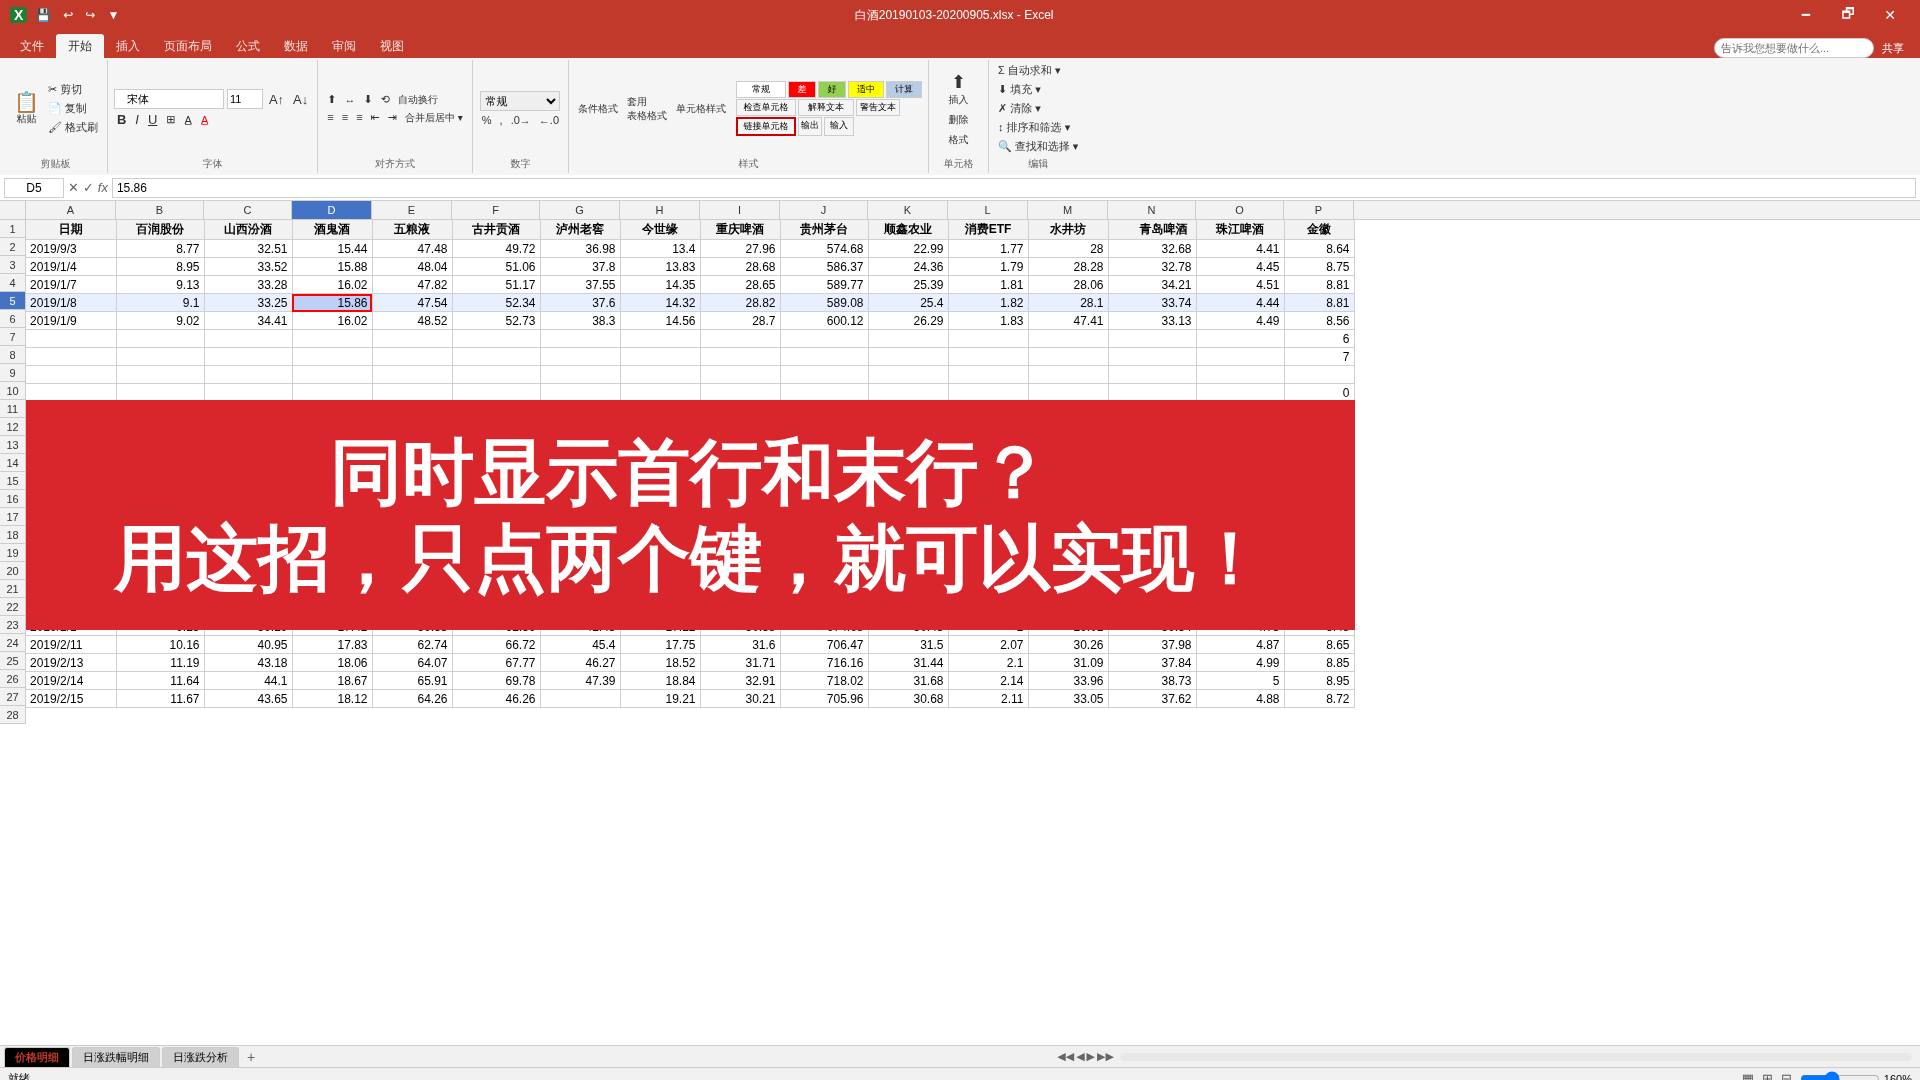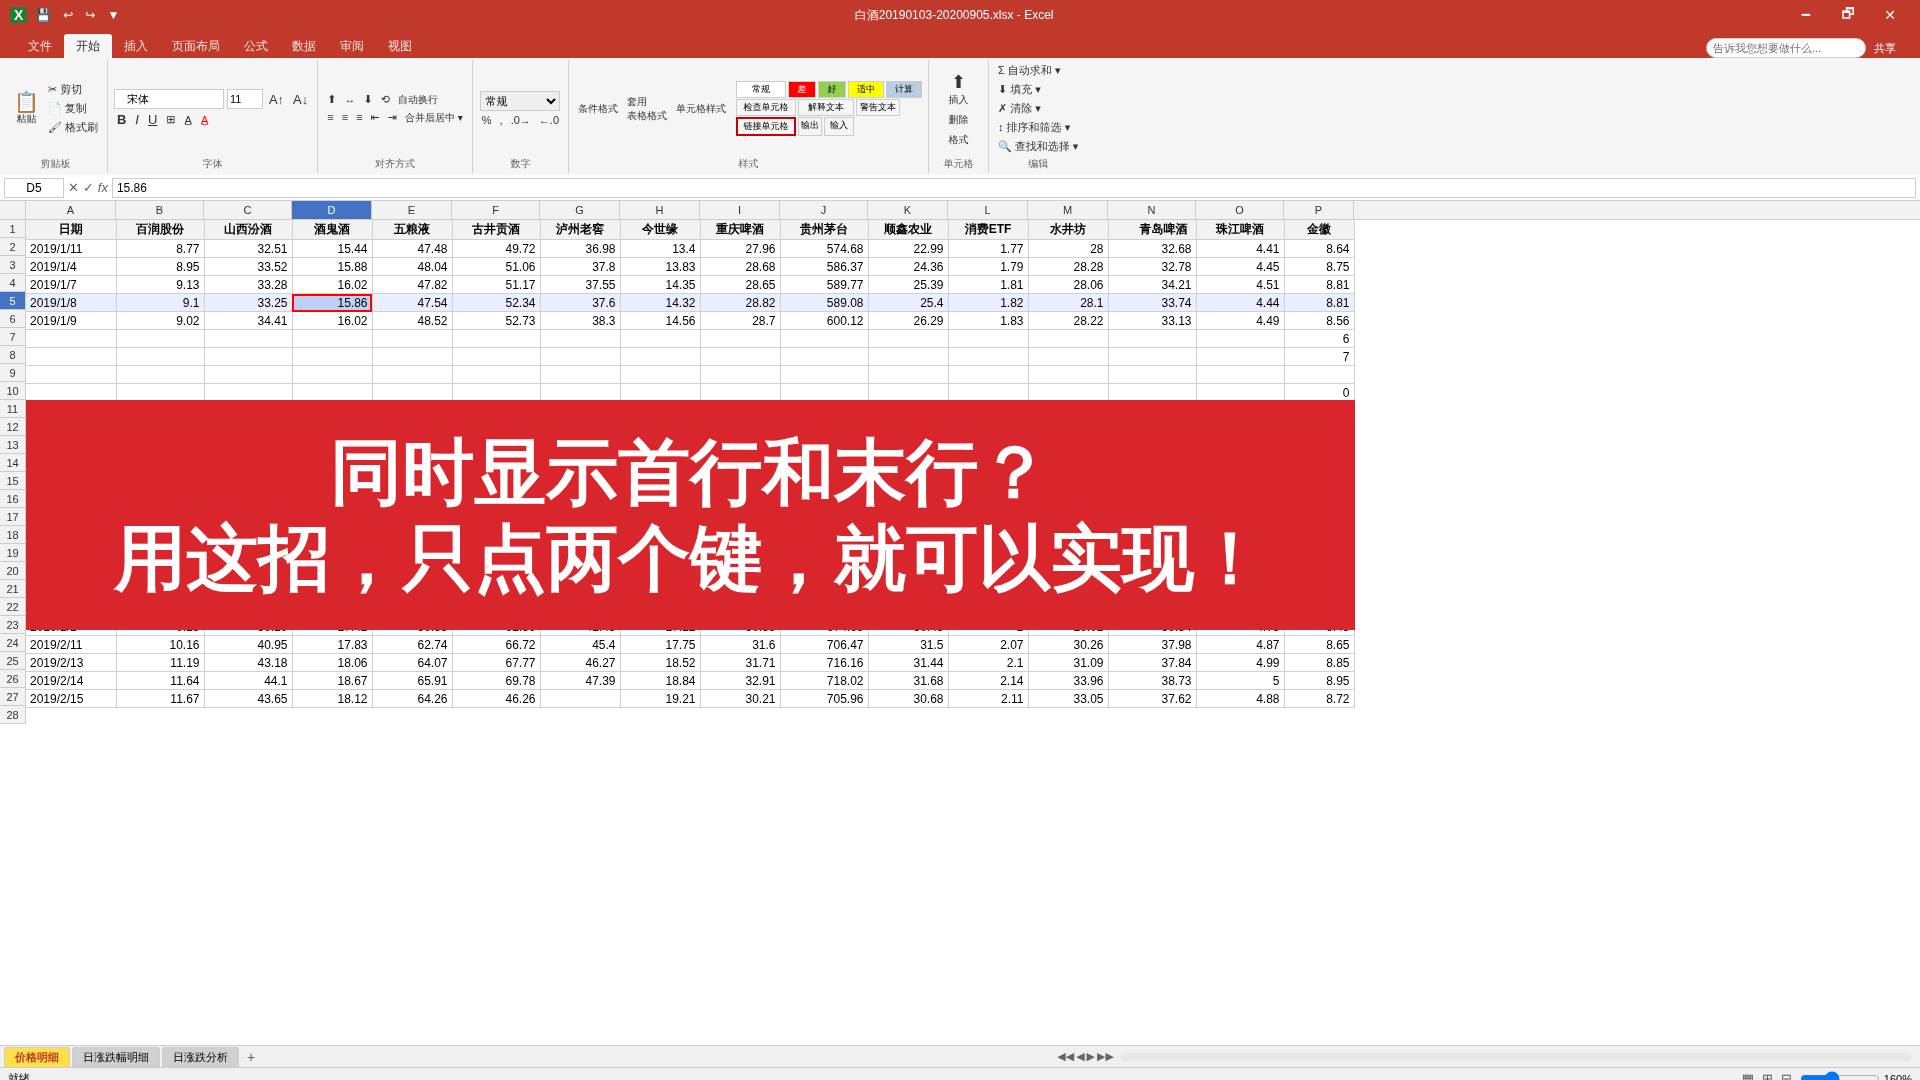--- a/index.html
+++ b/index.html
@@ -17,21 +17,21 @@
     }
     #title-bar .title { flex: 1; text-align: center; font-size: 12px; }
     #title-bar .win-btns { display: flex; gap: 2px; }
     #title-bar .win-btn { width: 40px; height: 28px; display: flex; align-items: center; justify-content: center; cursor: pointer; font-size: 14px; color: white; }
     .qa-btn { color: white; font-size: 12px; cursor: pointer; padding: 2px 3px; border-radius: 2px; }
     #ribbon-tabs {
       display: flex;
       background: #c0392b;
       height: 28px;
       align-items: flex-end;
-      padding: 0 16px;
+      padding: 0 8px;
     }
     .ribbon-tab {
       height: 24px;
       padding: 0 12px;
       display: flex;
       align-items: center;
       font-size: 12px;
       cursor: pointer;
       color: rgba(255,255,255,0.85);
       border-radius: 3px 3px 0 0;
@@ -265,21 +265,21 @@
       border-bottom: none;
       border-radius: 3px 3px 0 0;
       background: #d0d0d0;
       font-size: 11px;
       cursor: pointer;
       height: 20px;
       display: flex;
       align-items: center;
     }
     .sheet-tab.active {
-      background: #fde047;
+      background: #000000;
       color: #c0392b;
       font-weight: bold;
     }
     .add-sheet { font-size: 14px; cursor: pointer; padding: 0 6px; color: #666; }
 
     
     #status-bar {
       display: flex;
       align-items: center;
       justify-content: space-between;
@@ -557,21 +557,21 @@
           <td style="width:88px;">贵州茅台</td>
           <td style="width:80px;">顺鑫农业</td>
           <td style="width:80px;">消费ETF</td>
           <td style="width:80px;">水井坊</td>
           <td style="width:88px;padding-left:27px;">青岛啤酒</td>
           <td style="width:88px;">珠江啤酒</td>
           <td style="width:70px;">金徽</td>
         </tr>
 
         <tr>
-          <td>2019/1/11</td>
+          <td>2019/9/3</td>
           <td class="num">8.77</td>
           <td class="num">32.51</td>
           <td class="num">15.44</td>
           <td class="num">47.48</td>
           <td class="num">49.72</td>
           <td class="num">36.98</td>
           <td class="num">13.4</td>
           <td class="num">27.96</td>
           <td class="num">574.68</td>
           <td class="num">22.99</td>
@@ -645,21 +645,21 @@
           <td class="num">34.41</td>
           <td class="num">16.02</td>
           <td class="num">48.52</td>
           <td class="num">52.73</td>
           <td class="num">38.3</td>
           <td class="num">14.56</td>
           <td class="num">28.7</td>
           <td class="num">600.12</td>
           <td class="num">26.29</td>
           <td class="num">1.83</td>
-          <td class="num">28.22</td>
+          <td class="num">47.41</td>
           <td class="num">33.13</td>
           <td class="num">4.49</td>
           <td class="num">8.56</td>
         </tr>
 
         <tr>
               <td></td>
               <td></td>
               <td></td>
               <td></td>

